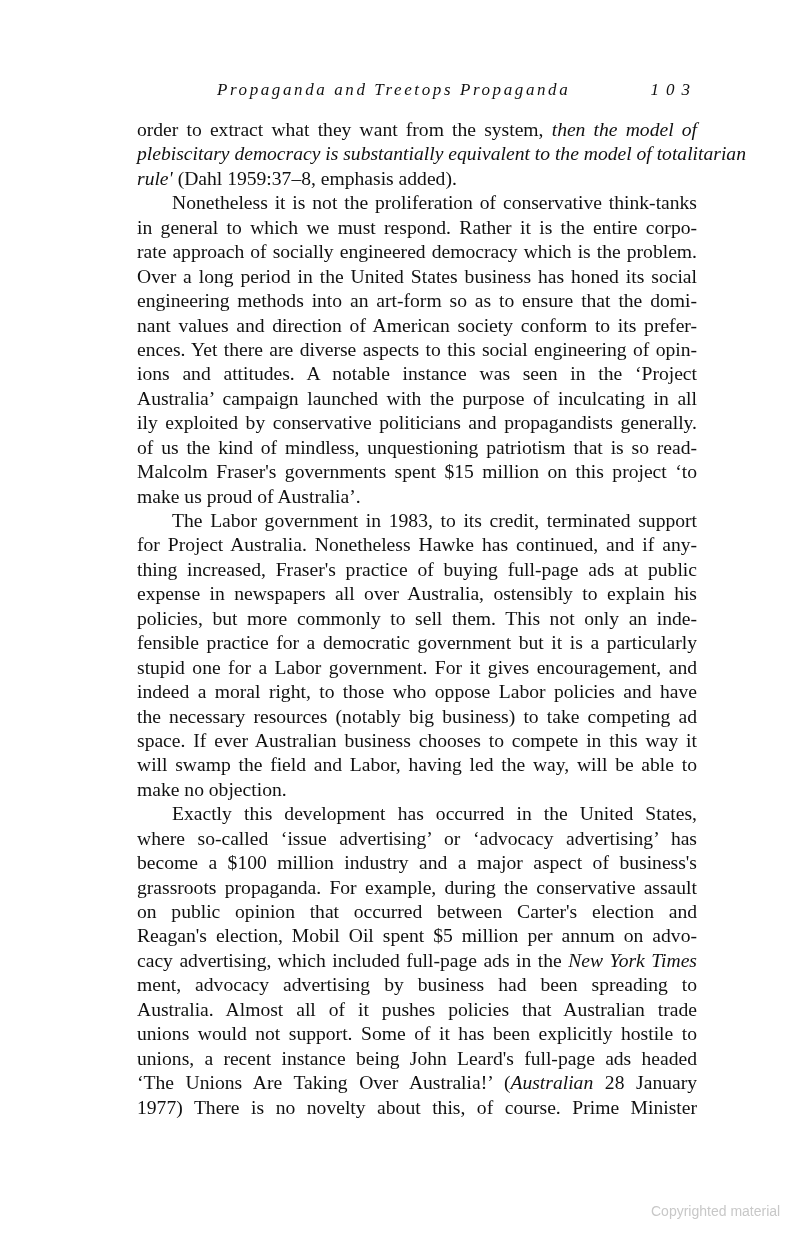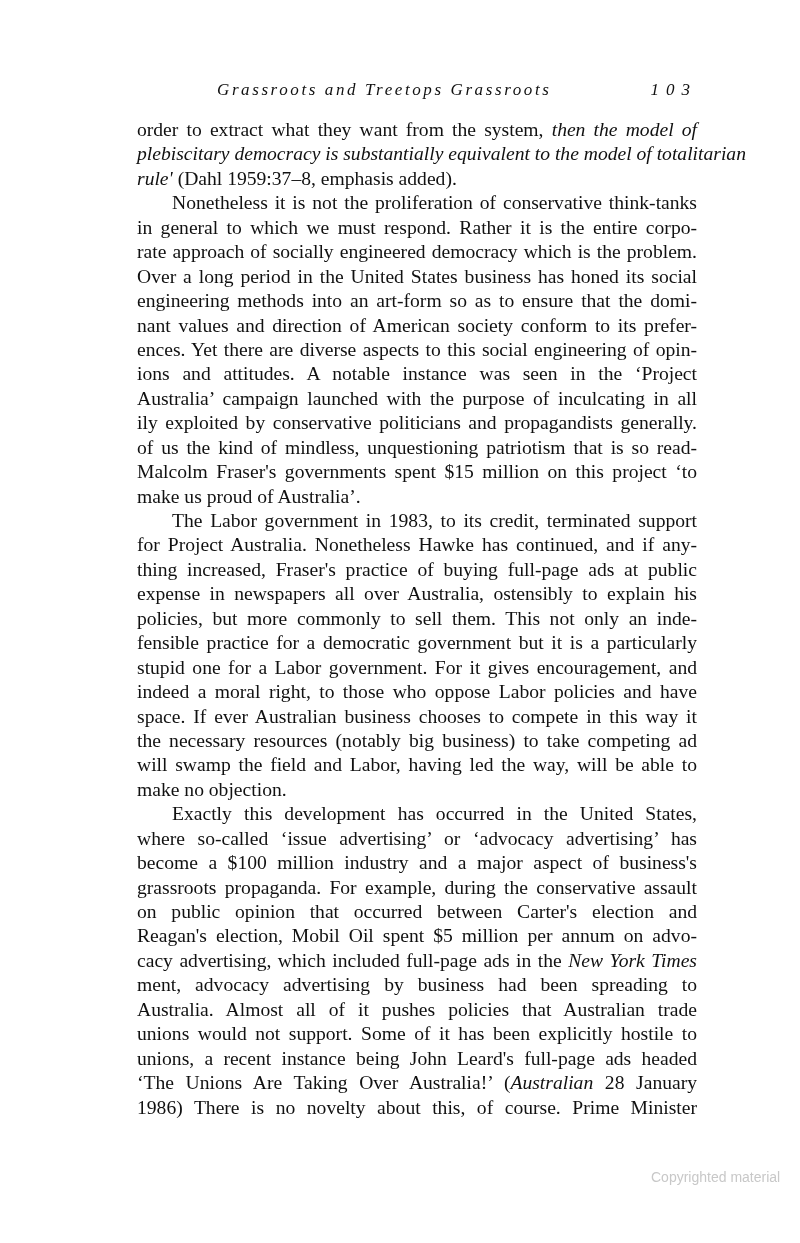--- a/index.html
+++ b/index.html
@@ -63,34 +63,34 @@
     .line.last {
       text-align-last: left;
     }
     .line.indent {
       padding-left: 35px;
     }
     .line i { font-style: italic; }
     .watermark {
       position: absolute;
       left: 651px;
-      top: 1169px;
+      top: 1203px;
       font-family: "Liberation Sans", "DejaVu Sans", sans-serif;
       font-size: 14px;
       color: #c8c8c8;
       white-space: nowrap;
     }
   </style>
 </head>
 <body>
 
 <div class="page">
 
   <div class="running-head">
-    <span class="title">Grassroots and Treetops Grassroots</span>
+    <span class="title">Propaganda and Treetops Propaganda</span>
     <span class="page-number">103</span>
   </div>
 
   <div class="body-text" id="body-text">
       <div>
         <span class="line"><span>order to extract what they want from the system, </span><i>then the model of</i></span>
         <span class="line"><i>plebiscitary democracy is substantially equivalent to the model of totalitarian</i></span>
         <span class="line last"><i>rule'</i><span> (Dahl 1959:37–8, emphasis added).</span></span>
       </div>
       <div>
@@ -110,37 +110,37 @@
       </div>
       <div>
         <span class="line indent"><span>The Labor government in 1983, to its credit, terminated support</span></span>
         <span class="line"><span>for Project Australia. Nonetheless Hawke has continued, and if any-</span></span>
         <span class="line"><span>thing increased, Fraser's practice of buying full-page ads at public</span></span>
         <span class="line"><span>expense in newspapers all over Australia, ostensibly to explain his</span></span>
         <span class="line"><span>policies, but more commonly to sell them. This not only an inde-</span></span>
         <span class="line"><span>fensible practice for a democratic government but it is a particularly</span></span>
         <span class="line"><span>stupid one for a Labor government. For it gives encouragement, and</span></span>
         <span class="line"><span>indeed a moral right, to those who oppose Labor policies and have</span></span>
+        <span class="line"><span>the necessary resources (notably big business) to take competing ad</span></span>
         <span class="line"><span>space. If ever Australian business chooses to compete in this way it</span></span>
-        <span class="line"><span>the necessary resources (notably big business) to take competing ad</span></span>
         <span class="line"><span>will swamp the field and Labor, having led the way, will be able to</span></span>
         <span class="line last"><span>make no objection.</span></span>
       </div>
       <div>
         <span class="line indent"><span>Exactly this development has occurred in the United States,</span></span>
         <span class="line"><span>where so-called ‘issue advertising’ or ‘advocacy advertising’ has</span></span>
         <span class="line"><span>become a $100 million industry and a major aspect of business's</span></span>
         <span class="line"><span>grassroots propaganda. For example, during the conservative assault</span></span>
         <span class="line"><span>on public opinion that occurred between Carter's election and</span></span>
         <span class="line"><span>Reagan's election, Mobil Oil spent $5 million per annum on advo-</span></span>
         <span class="line"><span>cacy advertising, which included full-page ads in the </span><i>New York Times</i></span>
         <span class="line"><span>ment, advocacy advertising by business had been spreading to</span></span>
         <span class="line"><span>Australia. Almost all of it pushes policies that Australian trade</span></span>
         <span class="line"><span>unions would not support. Some of it has been explicitly hostile to</span></span>
         <span class="line"><span>unions, a recent instance being John Leard's full-page ads headed</span></span>
         <span class="line"><span>‘The Unions Are Taking Over Australia!’ (</span><i>Australian</i><span> 28 January</span></span>
-        <span class="line"><span>1986) There is no novelty about this, of course. Prime Minister</span></span>
+        <span class="line"><span>1977) There is no novelty about this, of course. Prime Minister</span></span>
       </div>
     </div>
 
   <div class="watermark">Copyrighted material</div>
 
 </div>
 
 </body></html>

